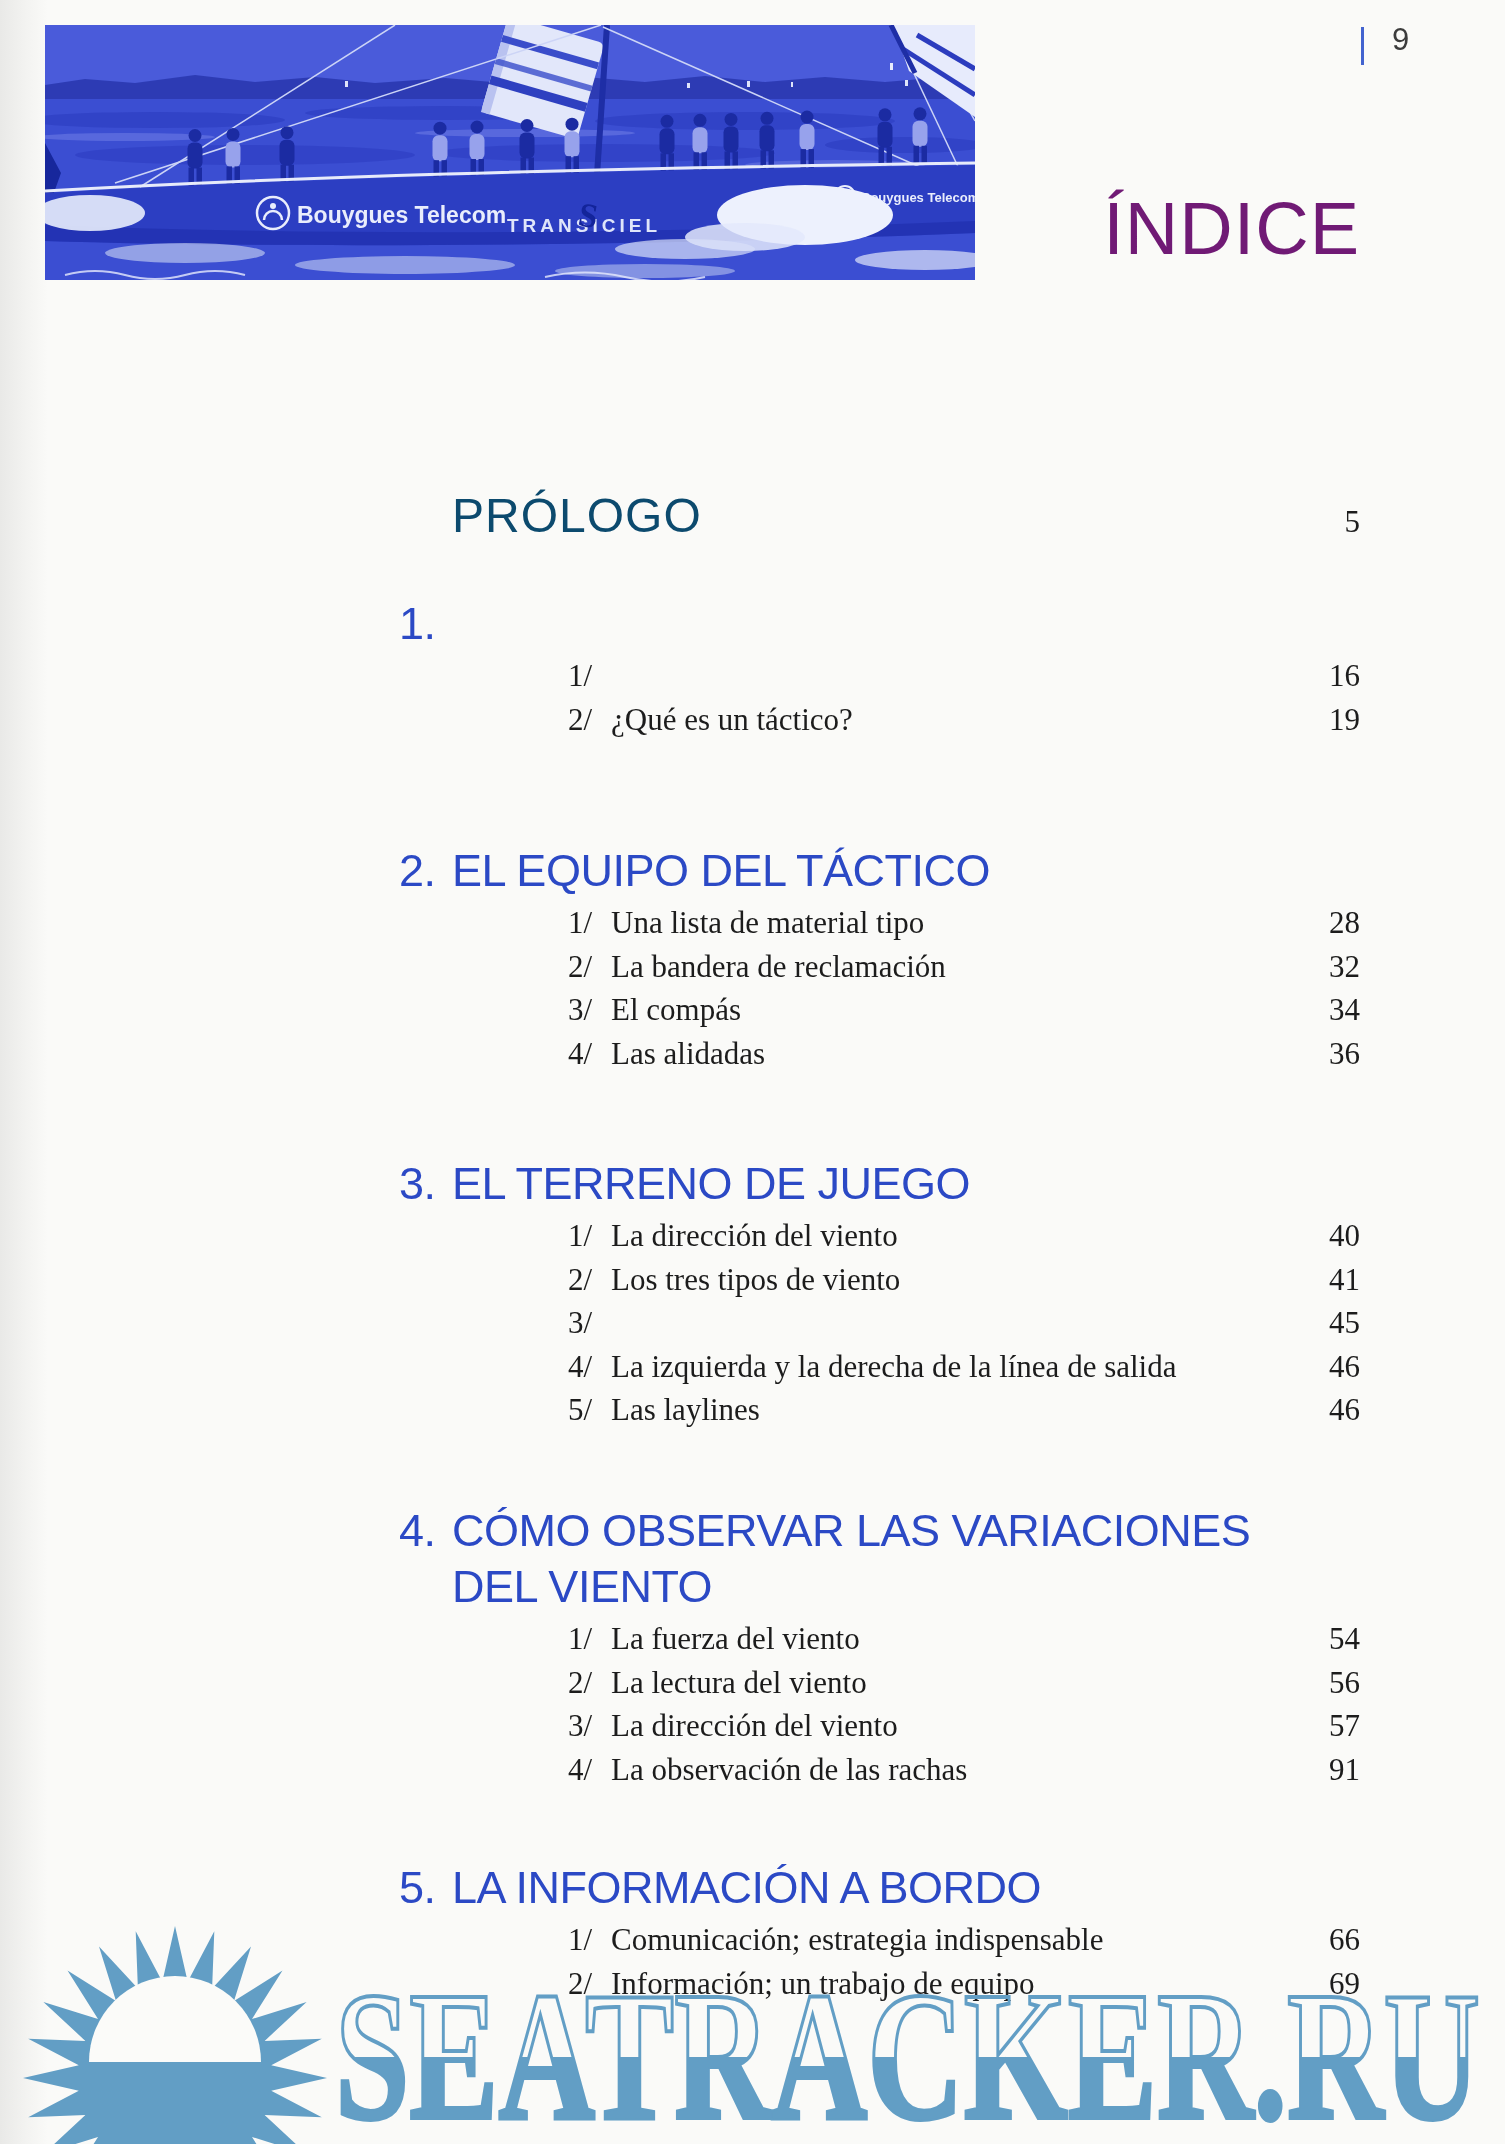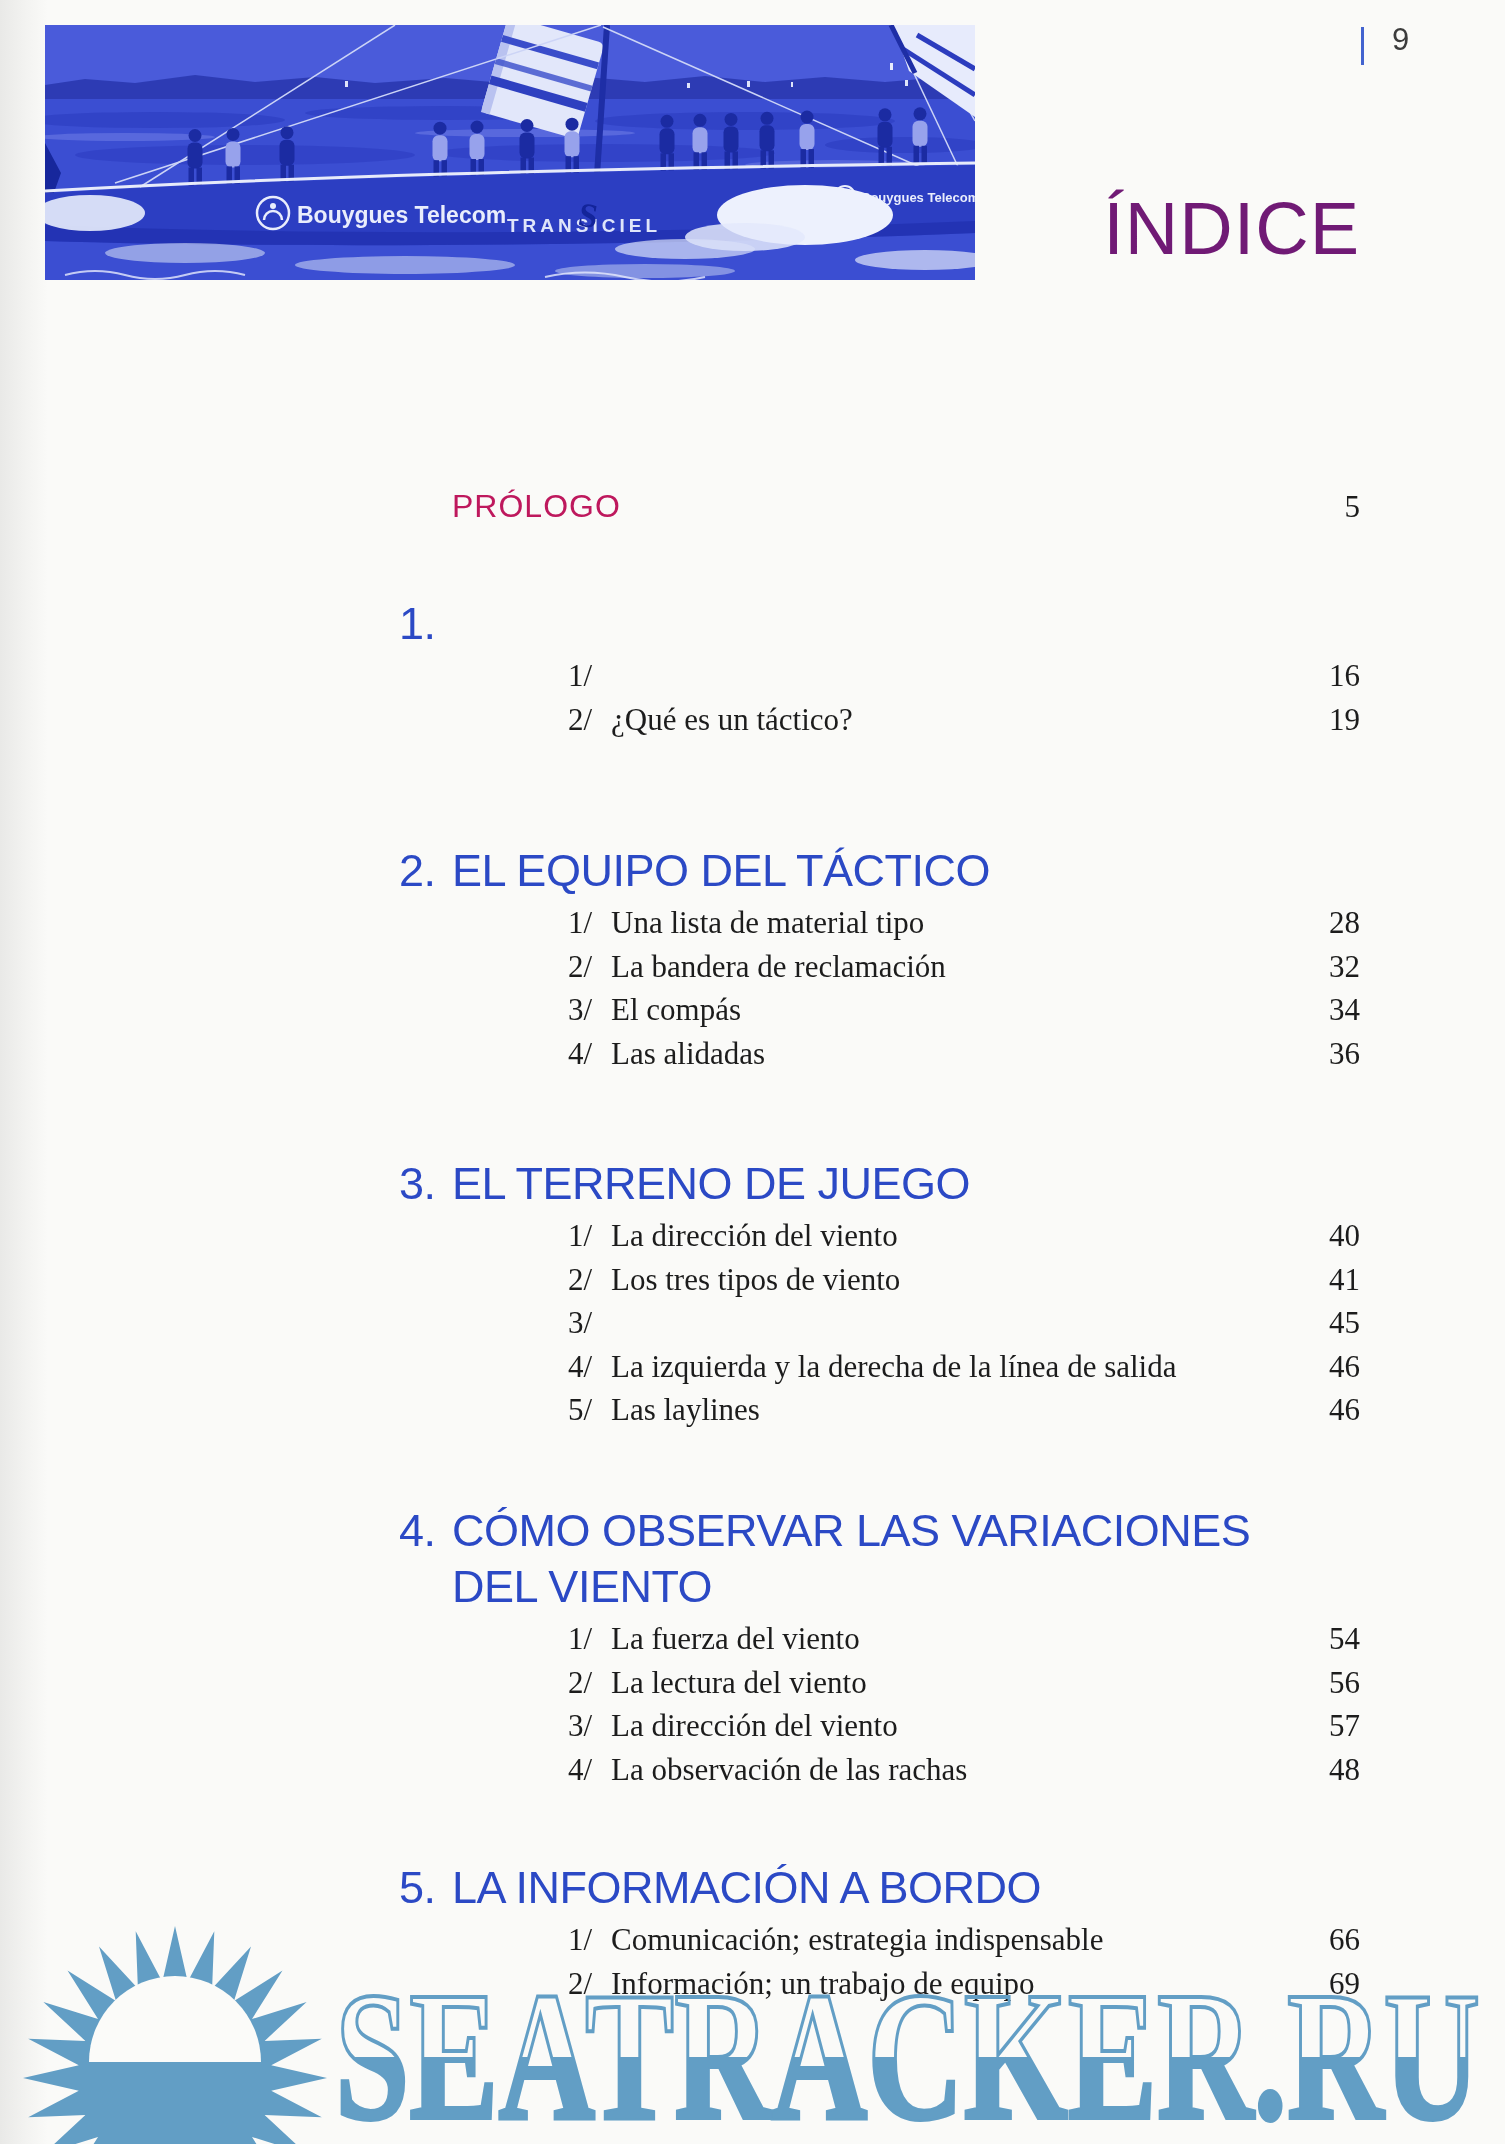--- a/index.html
+++ b/index.html
@@ -17,21 +17,21 @@
   .pagenum-bar{position:absolute;left:1361px;top:27px;width:3px;height:38px;background:#4263cf;}
   .pagenum{position:absolute;left:1392px;top:22px;font-size:31px;color:#3c3c3c;}
   .index-title{
     position:absolute;right:145px;top:186px;
     font-size:74px;letter-spacing:1px;color:#701a75;white-space:nowrap;
   }
   .prologue{
     position:absolute;left:452px;top:488px;width:908px;
     display:flex;align-items:baseline;
   }
-  .prologue-label{font-size:32px;letter-spacing:1px;color:#be185d;}
+  .prologue-label{font-size:48px;letter-spacing:1px;color:#0c4a6e;}
   .pg{margin-left:auto;font-family:"Liberation Serif",serif;font-size:31px;color:#1c1c1c;}
   .sec{position:absolute;left:399px;width:961px;}
   .sec-h{display:flex;color:#2b49c5;font-size:45px;line-height:56px;letter-spacing:-0.5px;}
   .sec-h .n{width:53px;flex:none;}
   .sec-h .titles span{display:block;}
   .sec-h .titles span:empty{display:none;}
   .entries{margin-top:2px;}
   .entry{
     display:flex;align-items:baseline;margin-left:169px;
     font-family:"Liberation Serif",serif;font-size:31px;line-height:43.5px;color:#1c1c1c;
@@ -333,21 +333,21 @@
           <span class="pg">56</span>
         </div>
       <div class="entry">
           <span class="en">3/</span>
           <span>La dirección del viento</span>
           <span class="pg">57</span>
         </div>
       <div class="entry">
           <span class="en">4/</span>
           <span>La observación de las rachas</span>
-          <span class="pg">48</span>
+          <span class="pg">91</span>
         </div>
     </div>
   </div>
 
   <div class="sec s5">
     <div class="sec-h">
       <span class="n">5.</span>
       <span class="titles">
           <span>LA INFORMACIÓN A BORDO</span>
         </span>

